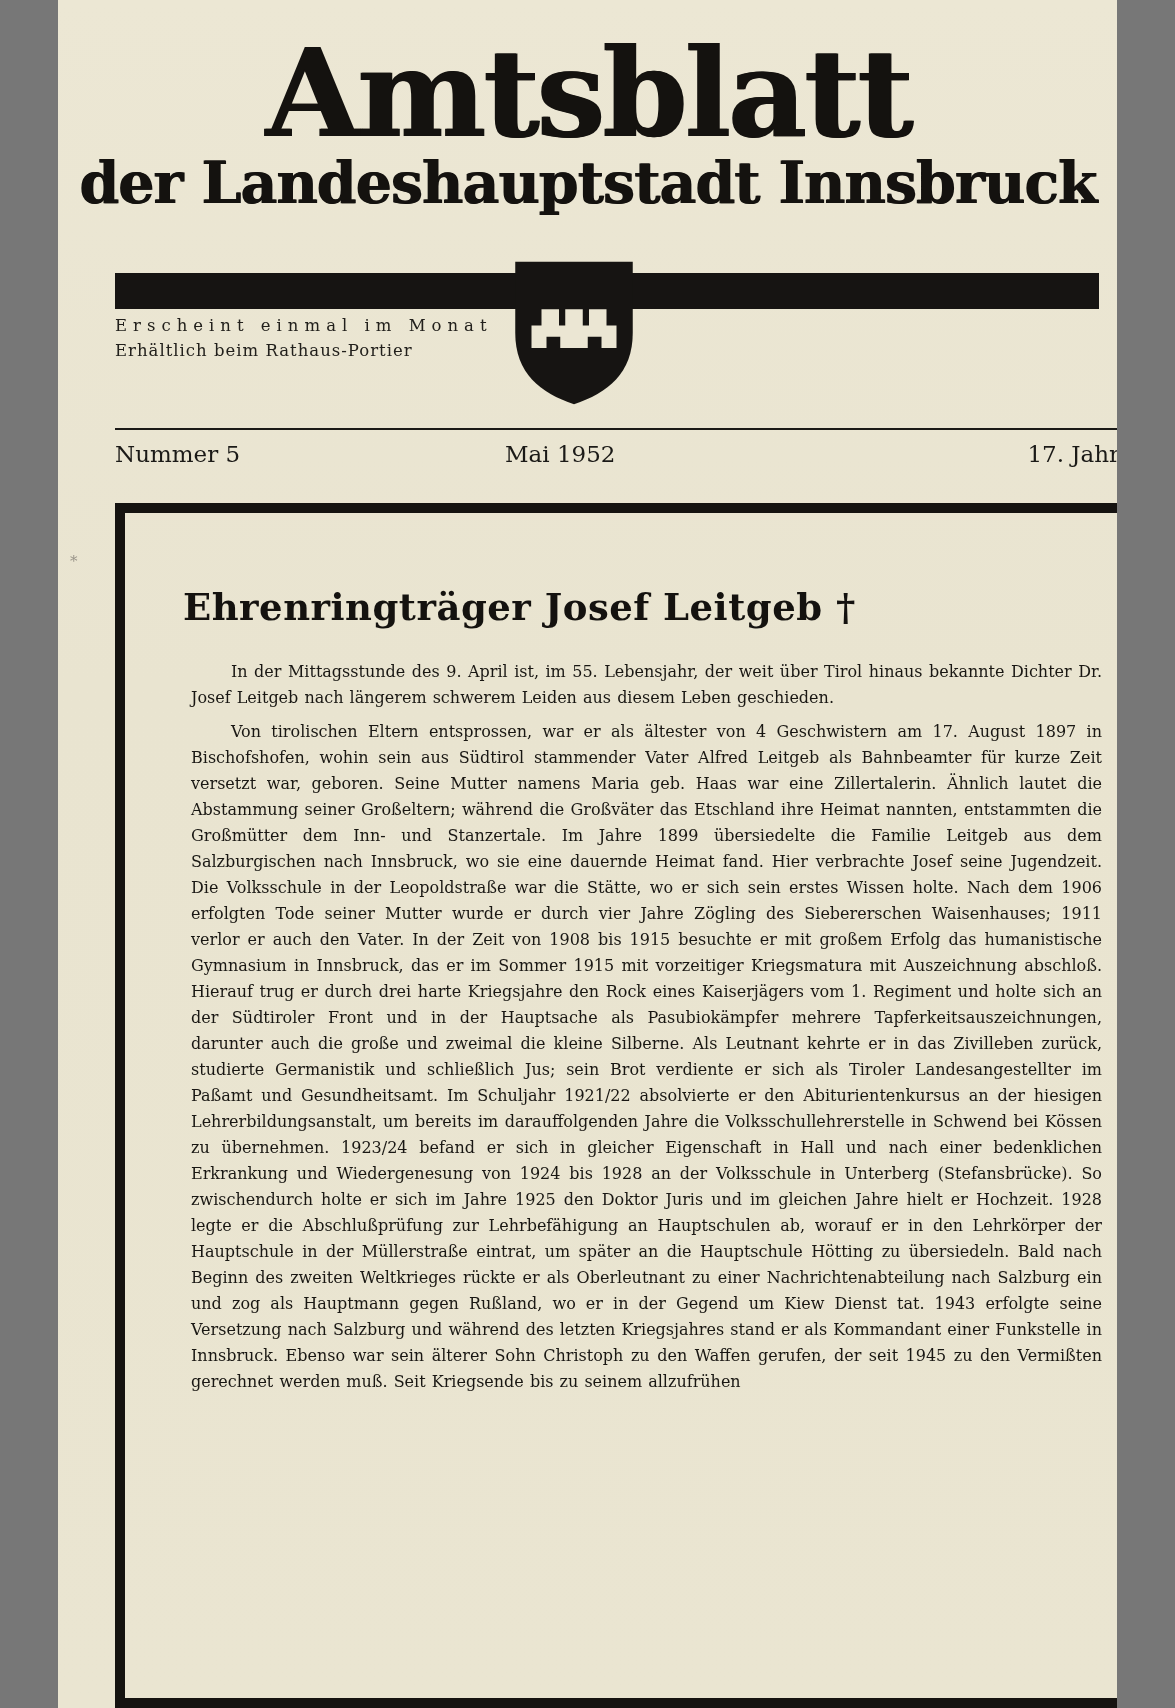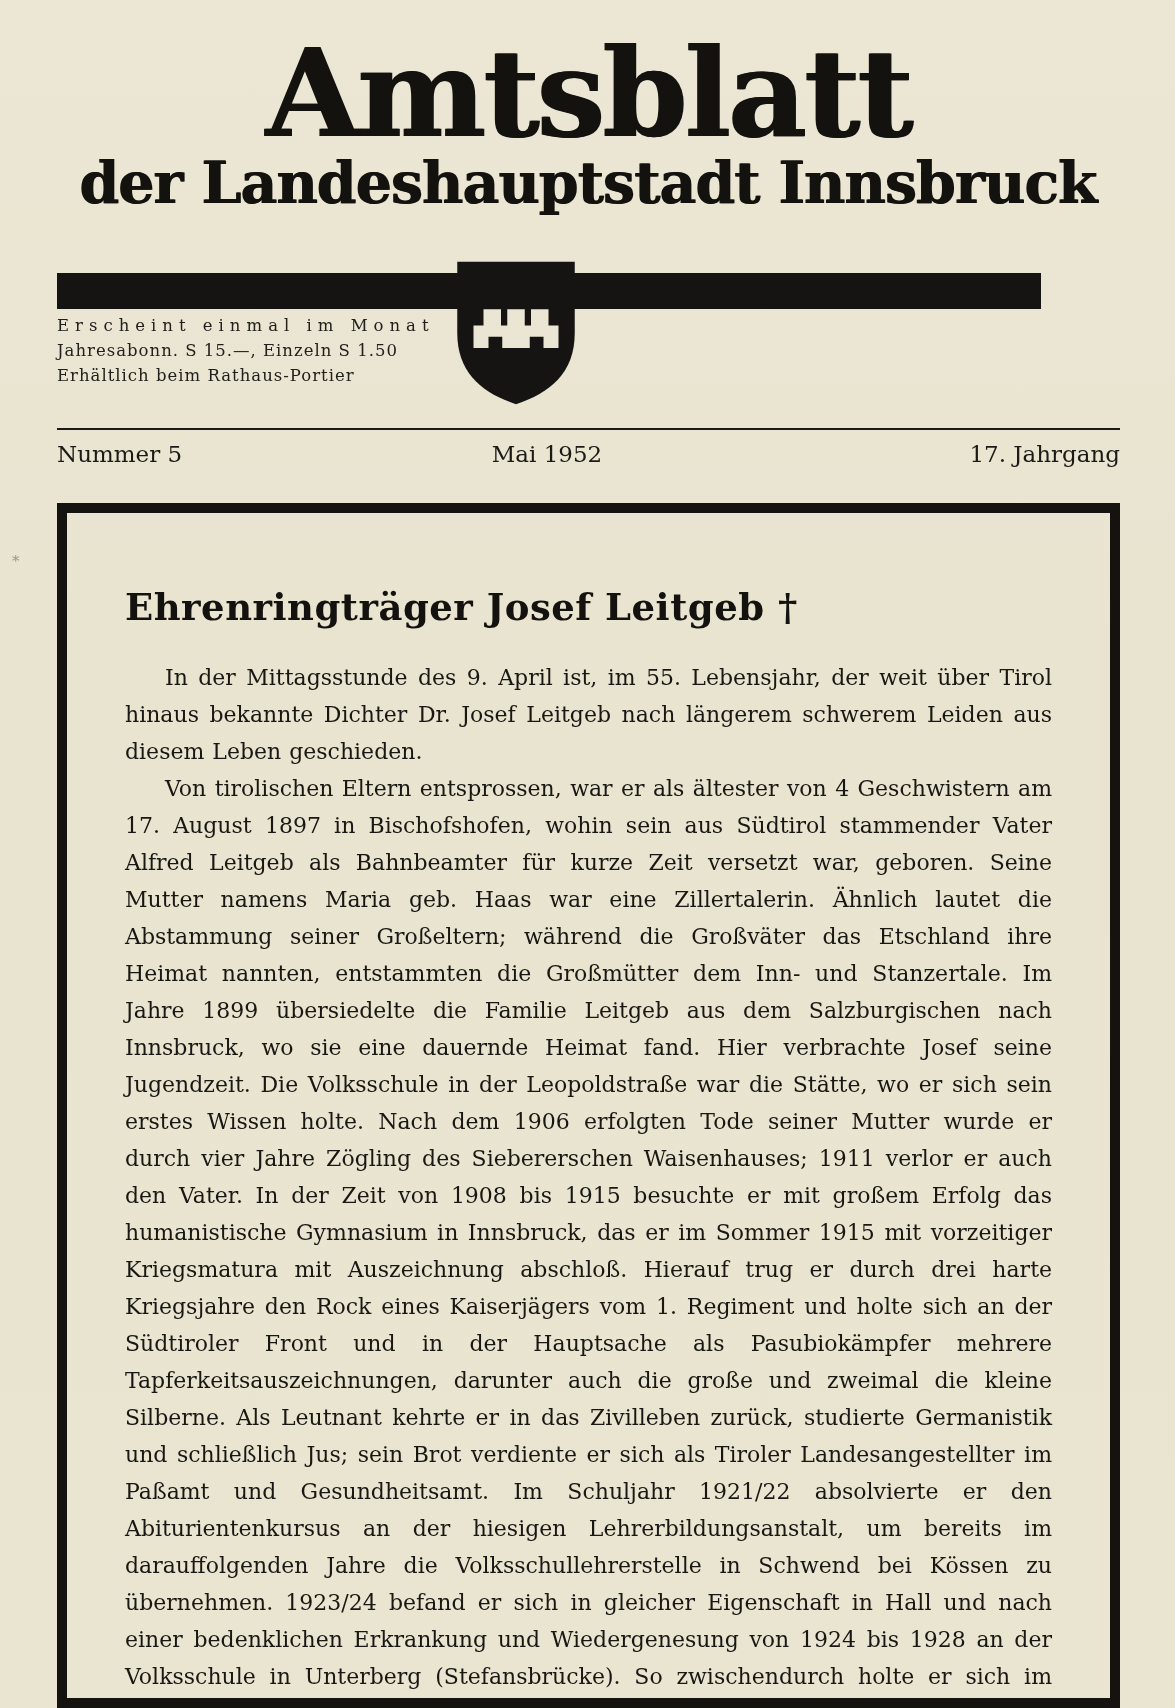--- a/index.html
+++ b/index.html
@@ -1,18 +1,18 @@
 <!DOCTYPE html>
 <html><head>
 <meta charset="utf-8">
 <style>
   html, body { margin: 0; padding: 0; background: #777; }
   .page {
     position: relative;
-    width: 1175px;
+    width: 1059px;
     height: 1708px;
     margin: 0 auto;
     background: #ebe6d3;
     background-image: linear-gradient(180deg, #ece7d4 0%, #e9e4d0 40%, #eae5d1 100%);
     overflow: hidden;
     font-family: "DejaVu Serif", "Liberation Serif", serif;
     color: #1b1a17;
   }
 
   
@@ -50,21 +50,21 @@
   .ls-medium { letter-spacing: 2.5px; }
   .ls-small  { letter-spacing: 1px; }
 
   
   .rule { position: absolute; top: 428px; left: 57px; width: 1063px; height: 2px; background: #1b1a17; }
   .issue-row {
     position: absolute; top: 441px; left: 57px; width: 1063px;
     display: flex; justify-content: space-between; align-items: baseline;
     font-size: 23px;
   }
-  .issue-date { position: absolute; left: 390px; width: 200px; text-align: center; }
+  .issue-date { position: absolute; left: 390px; width: 200px; text-align: left; }
 
   
   .margin-mark { position: absolute; left: 12px; top: 552px; font-size: 15px; color: #9a958a; }
 
   
   .article-frame {
     position: absolute; top: 503px; left: 57px;
     width: 1063px; height: 1205px;
     box-sizing: border-box;
     border: 10px solid #151310;
@@ -75,23 +75,23 @@
     margin: 14px 0 0 0;
     text-align: left;
     font-size: 37px;
     line-height: 44px;
     font-weight: bold;
     letter-spacing: 0.5px;
     color: #14120f;
   }
   .article-body { margin-top: 30px; }
   .article-paragraph {
-    margin: 0;
-    font-size: 22px;
-    line-height: 37px;
+    margin: 8px;
+    font-size: 16px;
+    line-height: 26px;
     text-align: justify;
     text-indent: 40px;
     color: #191713;
     word-spacing: 1px;
   }
 </style>
 </head>
 <body>
 
 <div class="page">
@@ -108,21 +108,20 @@
     <svg viewBox="0 0 100 120" xmlns="http://www.w3.org/2000/svg" aria-hidden="true">
       <path d="M3,3 H97 V60 C97,92 77,108 50,117 C23,108 3,92 3,60 Z" fill="#161412"></path>
       <path d="M16,72 L16,54 L24,54 L24,41 L38,41 L38,54 L43,54 L43,41 L57,41 L57,54 L62,54 L62,41 L76,41 L76,54 L84,54 L84,72 Z" fill="#ebe6d3"></path>
       <rect x="28" y="63" width="11" height="9" fill="#161412"></rect>
       <rect x="61" y="63" width="11" height="9" fill="#161412"></rect>
     </svg>
   </div>
 
   <div class="info info-left">
     <div class="ls-wide">Erscheint einmal im Monat</div>
-    <div class="ls-small">Jahresabonn. S 15.—, Einzeln S 1.50</div>
     <div class="ls-small">Erhältlich beim Rathaus-Portier</div>
   </div>
 
 
   <div class="rule"></div>
 
   <div class="issue-row">
     <span>Nummer 5</span>
     <span class="issue-date">Mai 1952</span>
     <span>17. Jahrgang</span>

